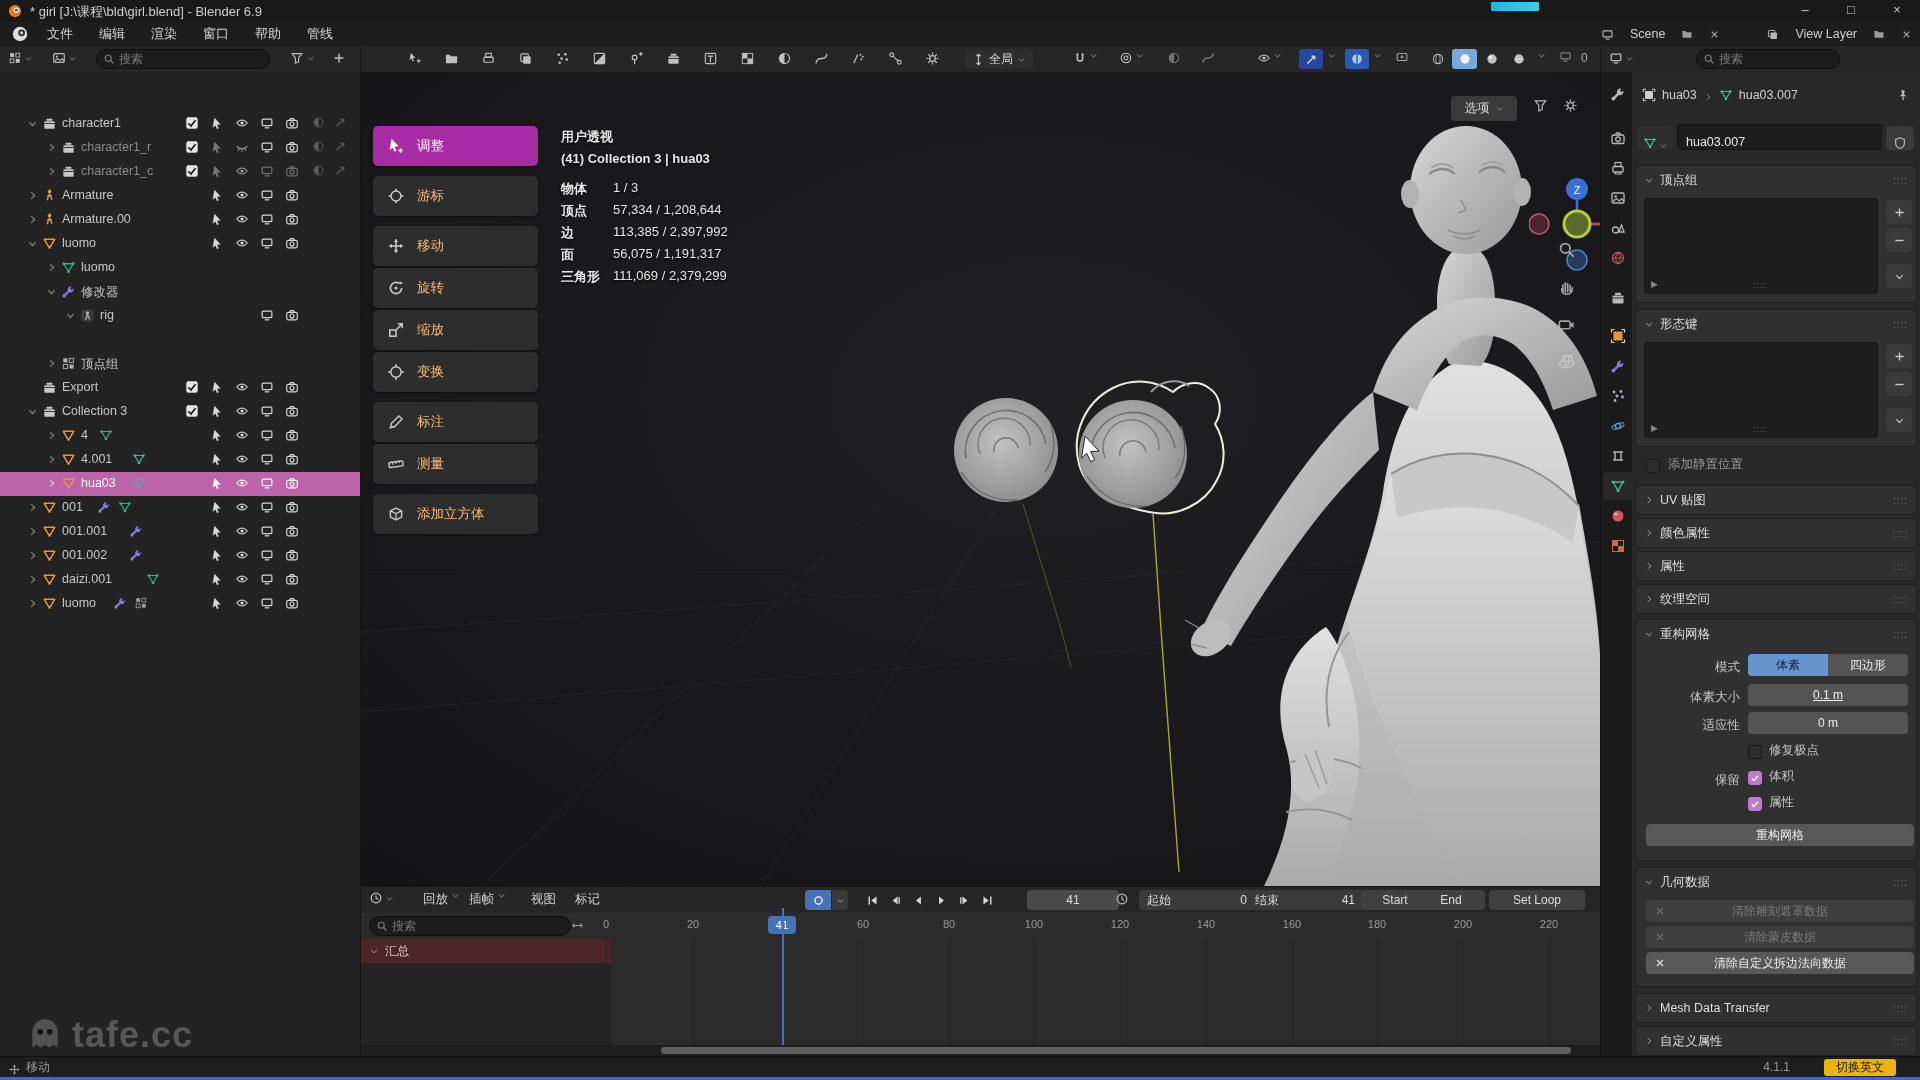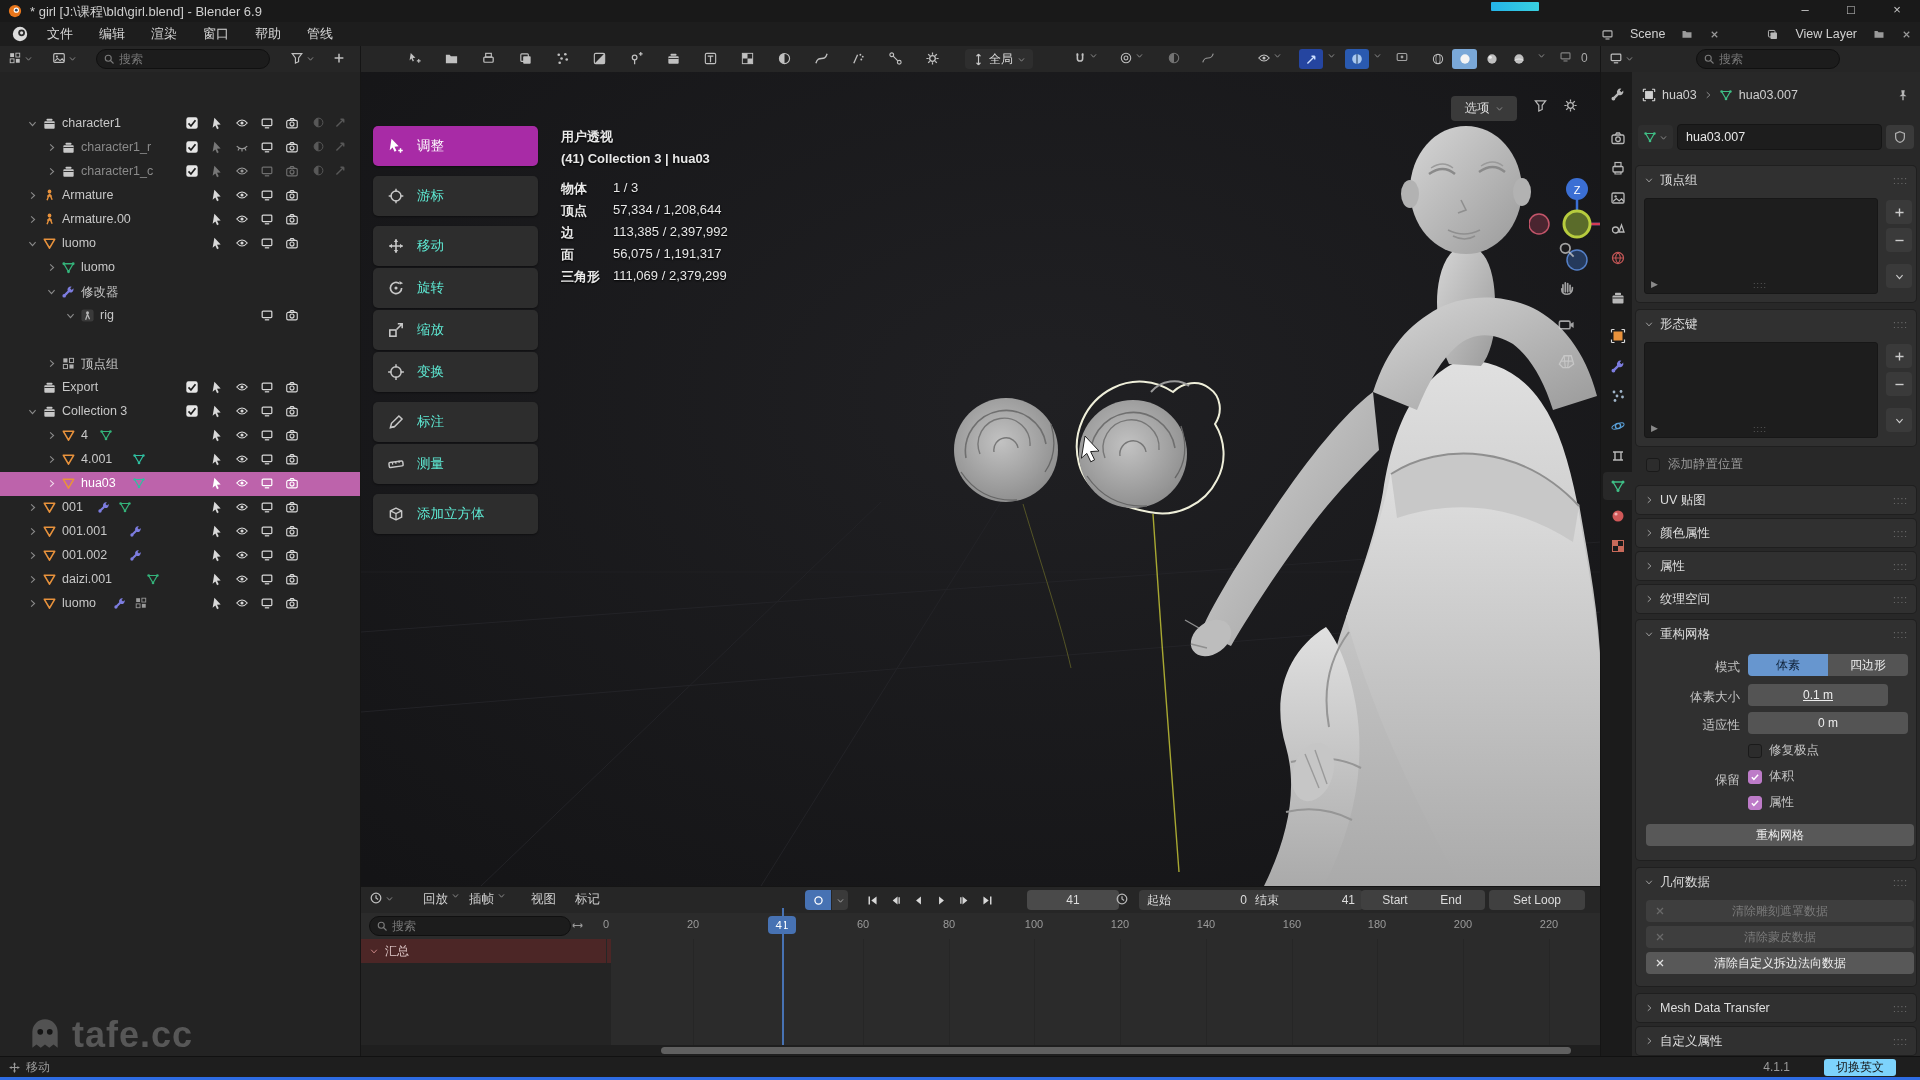--- a/index.html
+++ b/index.html
@@ -1,18 +1,18 @@
 <!DOCTYPE html>
 <html><head>
 <meta charset="utf-8">
 <style>
   html,body{margin:0;padding:0;width:1920px;height:1080px;overflow:hidden;background:#141414;
     font-family:"Liberation Sans","DejaVu Sans",sans-serif;color:#cfcfcf;-webkit-font-smoothing:antialiased;}
   .r{position:absolute;}
-  .row{display:flex;align-items:center;}
+  .row{display:flex;align-items:flex-end;}
   svg{display:block;}
   
   #titlebar{left:0;top:0;width:1920px;height:22px;background:#191919;font-size:13px;color:#d0d0d0;}
   #titlebar .t{position:absolute;left:30px;top:3px;}
   .winbtn{position:absolute;top:0;width:46px;height:22px;text-align:center;line-height:20px;color:#c8c8c8;font-size:13px;}
   #cyanbar{left:1491px;top:2px;width:48px;height:9px;background:linear-gradient(90deg,#24b4e8,#39d0e0);border-radius:1px;}
   
   #topbar{left:0;top:22px;width:1920px;height:24px;background:#1d1d1d;border-bottom:1px solid #111;}
   .menuitem{padding:0 13px;height:24px;line-height:24px;font-size:13px;color:#d6d6d6;}
   .wstab{padding:0 12px;height:22px;line-height:22px;font-size:13px;color:#9a9a9a;border-radius:4px 4px 0 0;margin-top:2px;}
@@ -24,21 +24,21 @@
   #vp-hdr{left:360px;top:46px;width:1240px;height:26px;border-left:1px solid #151515;}
   #props-hdr{left:1600px;top:46px;width:320px;height:26px;border-left:1px solid #151515;}
   .searchbox{background:#1c1c1c;border:1px solid #101010;border-radius:10px;height:18px;display:flex;align-items:center;padding:0 6px;gap:4px;color:#777;font-size:12px;}
   
   #outliner{left:0;top:72px;width:360px;height:984px;background:#232323;}
   .orow{position:absolute;left:0;width:360px;height:24px;display:flex;align-items:center;font-size:12.5px;color:#c8c8c8;}
   .orow.sel{background:#bd63ab;color:#fff;}
   .orow.grey{color:#8a8a8a;}
   
   #viewport{left:360px;top:72px;width:1240px;height:814px;background:#19191b;overflow:hidden;border-left:1px solid #151515;}
-  .toolbtn{position:absolute;left:12px;width:165px;height:40px;background:#2d2d2d;border-radius:5px;display:flex;align-items:center;gap:12px;padding-left:14px;box-sizing:border-box;font-size:13.5px;color:#5eead4;box-shadow:0 1px 2px rgba(0,0,0,.4);}
+  .toolbtn{position:absolute;left:12px;width:165px;height:40px;background:#2d2d2d;border-radius:5px;display:flex;align-items:center;gap:12px;padding-left:14px;box-sizing:border-box;font-size:13.5px;color:#fdba74;box-shadow:0 1px 2px rgba(0,0,0,.4);}
   .toolbtn.active{background:#a82ba6;color:#fff;}
   #stats{left:200px;top:56px;font-size:13px;color:#e8e8e8;text-shadow:0 1px 2px #000;}
   #stats .ln{margin-bottom:5px;}
   .strow{display:flex;margin-top:4px;}
   .strow .k{width:52px;font-weight:bold;}
   #optbtn{left:1090px;top:24px;width:66px;height:25px;background:#3a3a3a;border-radius:4px;display:flex;align-items:center;justify-content:center;gap:5px;font-size:12.5px;color:#ddd;}
   
   #timeline{left:360px;top:886px;width:1240px;height:170px;background:#262626;border-top:1px solid #151515;border-left:1px solid #151515;}
   #tl-hdr{position:absolute;left:0;top:0;width:1240px;height:26px;background:#262626;border-bottom:1px solid #1a1a1a;display:flex;align-items:center;font-size:12.5px;}
   .tlfield{background:#3a3a3a;border-radius:4px;height:20px;display:flex;align-items:center;justify-content:space-between;padding:0 8px;font-size:12px;color:#ddd;}
@@ -63,21 +63,21 @@
   .listbox{position:absolute;left:8px;background:#1d1d1d;border-radius:3px;border:1px solid #171717;}
   .sidebtn{position:absolute;width:26px;height:24px;background:#3a3a3a;border-radius:4px;display:flex;align-items:center;justify-content:center;}
   .fld{background:#545454;border-radius:4px;height:22px;display:flex;align-items:center;justify-content:center;font-size:12px;color:#eee;}
   .plabel{position:absolute;text-align:right;color:#c4c4c4;font-size:12.5px;}
   .cb{width:14px;height:14px;border-radius:3px;background:#2c2c2c;border:1px solid #1a1a1a;box-sizing:border-box;}
   .cb.on{background:#bd7bc8;border-color:#bd7bc8;display:flex;align-items:center;justify-content:center;}
   .pbtn{position:absolute;left:10px;width:268px;height:22px;background:#585858;border-radius:4px;display:flex;align-items:center;justify-content:center;color:#eee;font-size:12px;}
   .pbtn.dis{background:#3e3e3e;color:#7a7a7a;}
   
   #statusbar{left:0;top:1056px;width:1920px;height:21px;background:#1e1e1e;border-top:1px solid #111;font-size:12px;color:#9a9a9a;}
-  #langbtn{position:absolute;right:24px;top:2px;height:17px;background:#7dd3fc;color:#161616;border-radius:3px;padding:0 12px;line-height:17px;font-size:12px;}
+  #langbtn{position:absolute;right:24px;top:2px;height:17px;background:#eab308;color:#161616;border-radius:3px;padding:0 12px;line-height:17px;font-size:12px;}
   #bluestrip{left:0;top:1077px;width:1920px;height:3px;background:#2e6ce4;}
   #watermark{left:26px;top:1014px;display:flex;align-items:center;gap:8px;opacity:.92;}
   #watermark .wtxt{font-size:36px;font-weight:bold;color:#5c5c5c;letter-spacing:1px;}
 </style>
 </head>
 <body>
 
 <div id="titlebar" class="r">
   <span class="r" style="left:8px;top:4px;">
       <svg width="14" height="14" viewBox="0 0 16 16">
@@ -1893,21 +1893,21 @@
         </span>
         <span>重构网格</span>
         <span class="grip">::::</span>
     </div>
     <span class="plabel" style="left:0;top:39px;width:104px;">模式</span>
     <div class="r row" style="left:112px;top:34px;width:160px;">
       <span class="fld" style="width: 80px; border-radius: 4px 0px 0px 4px; background: rgb(103, 150, 207); color: rgb(16, 35, 58);" id="mode-voxel">体素</span>
       <span class="fld" style="width:80px;border-radius:0 4px 4px 0;">四边形</span>
     </div>
     <span class="plabel" style="left:0;top:69px;width:104px;">体素大小</span>
-    <span class="fld r" style="left:112px;top:64px;width:140px;text-decoration:underline;">0.1 m</span>
+    <span class="fld r" style="left:112px;top:64px;width:160px;text-decoration:underline;">0.1 m</span>
     <span class="plabel" style="left:0;top:97px;width:104px;">适应性</span>
     <span class="fld r" style="left:112px;top:92px;width:160px;">0 m</span>
     <div class="r row" style="left:112px;top:122px;gap:7px;color:#c4c4c4;">
       <span class="cb"></span>
       <span>修复极点</span>
     </div>
     <span class="plabel" style="left:0;top:152px;width:104px;">保留</span>
     <div class="r row" style="left:112px;top:148px;gap:7px;color:#c4c4c4;">
       <span class="cb on">
           <svg width="10" height="10" viewBox="0 0 16 16">

